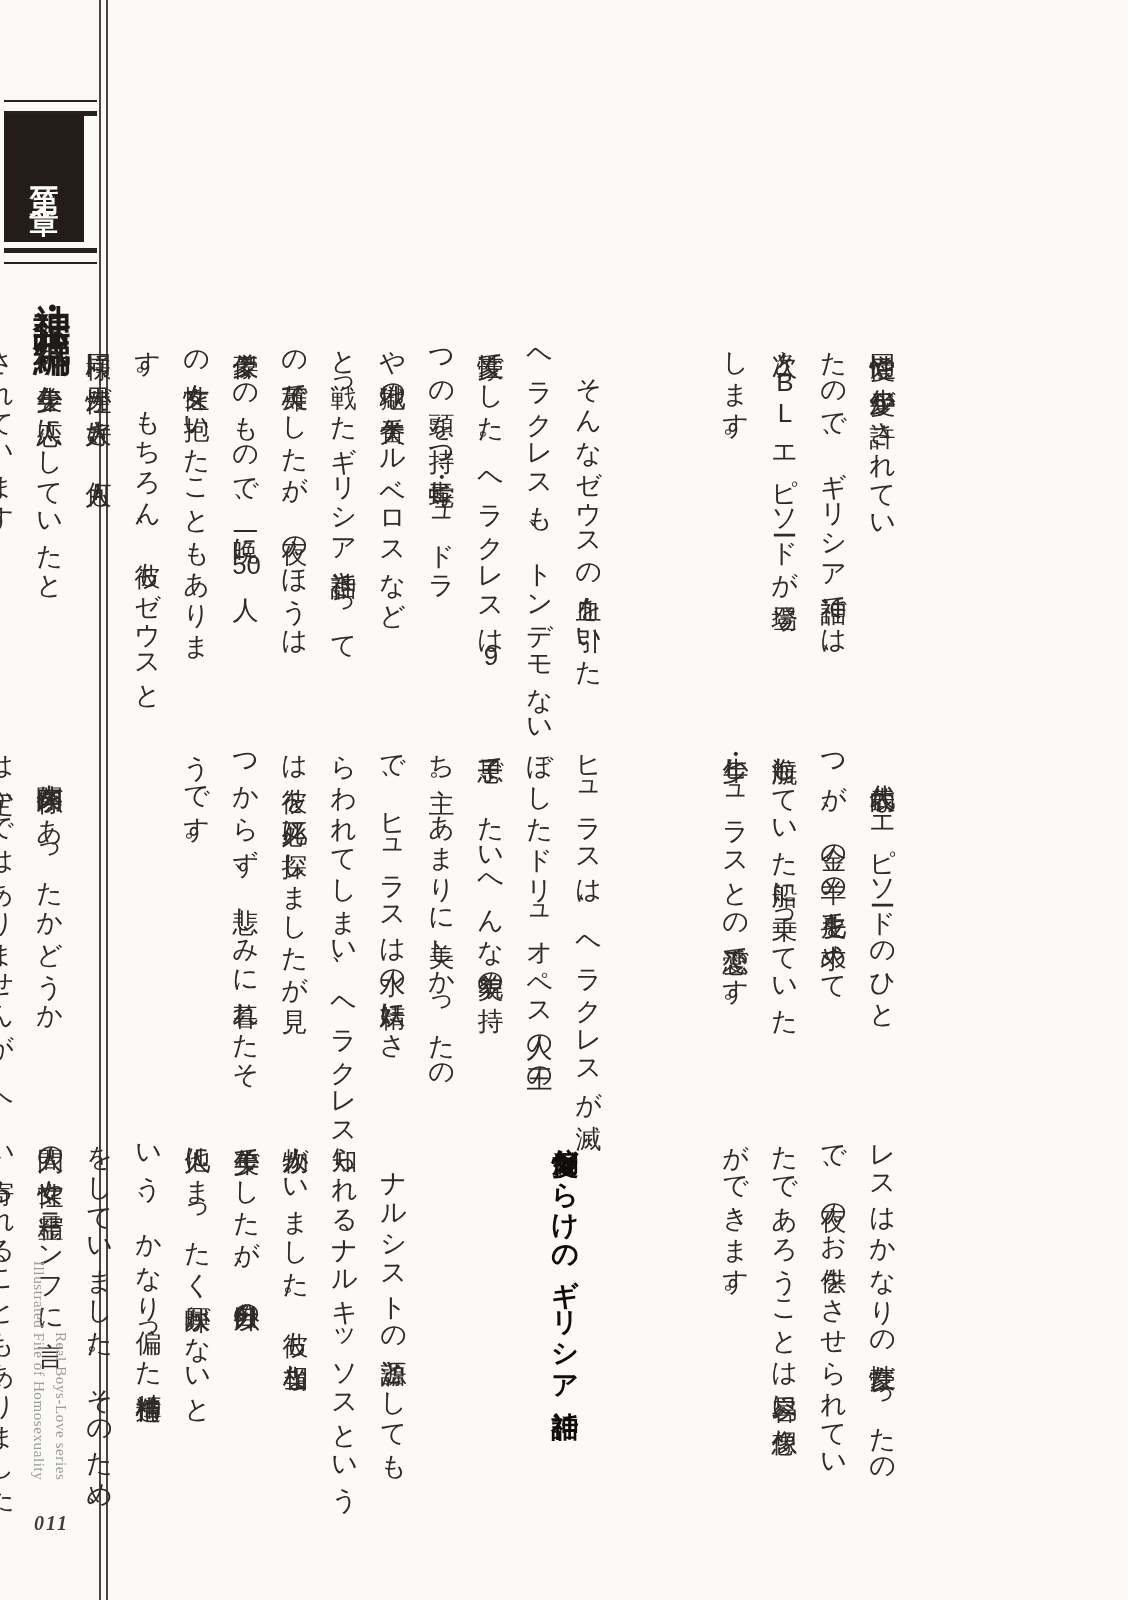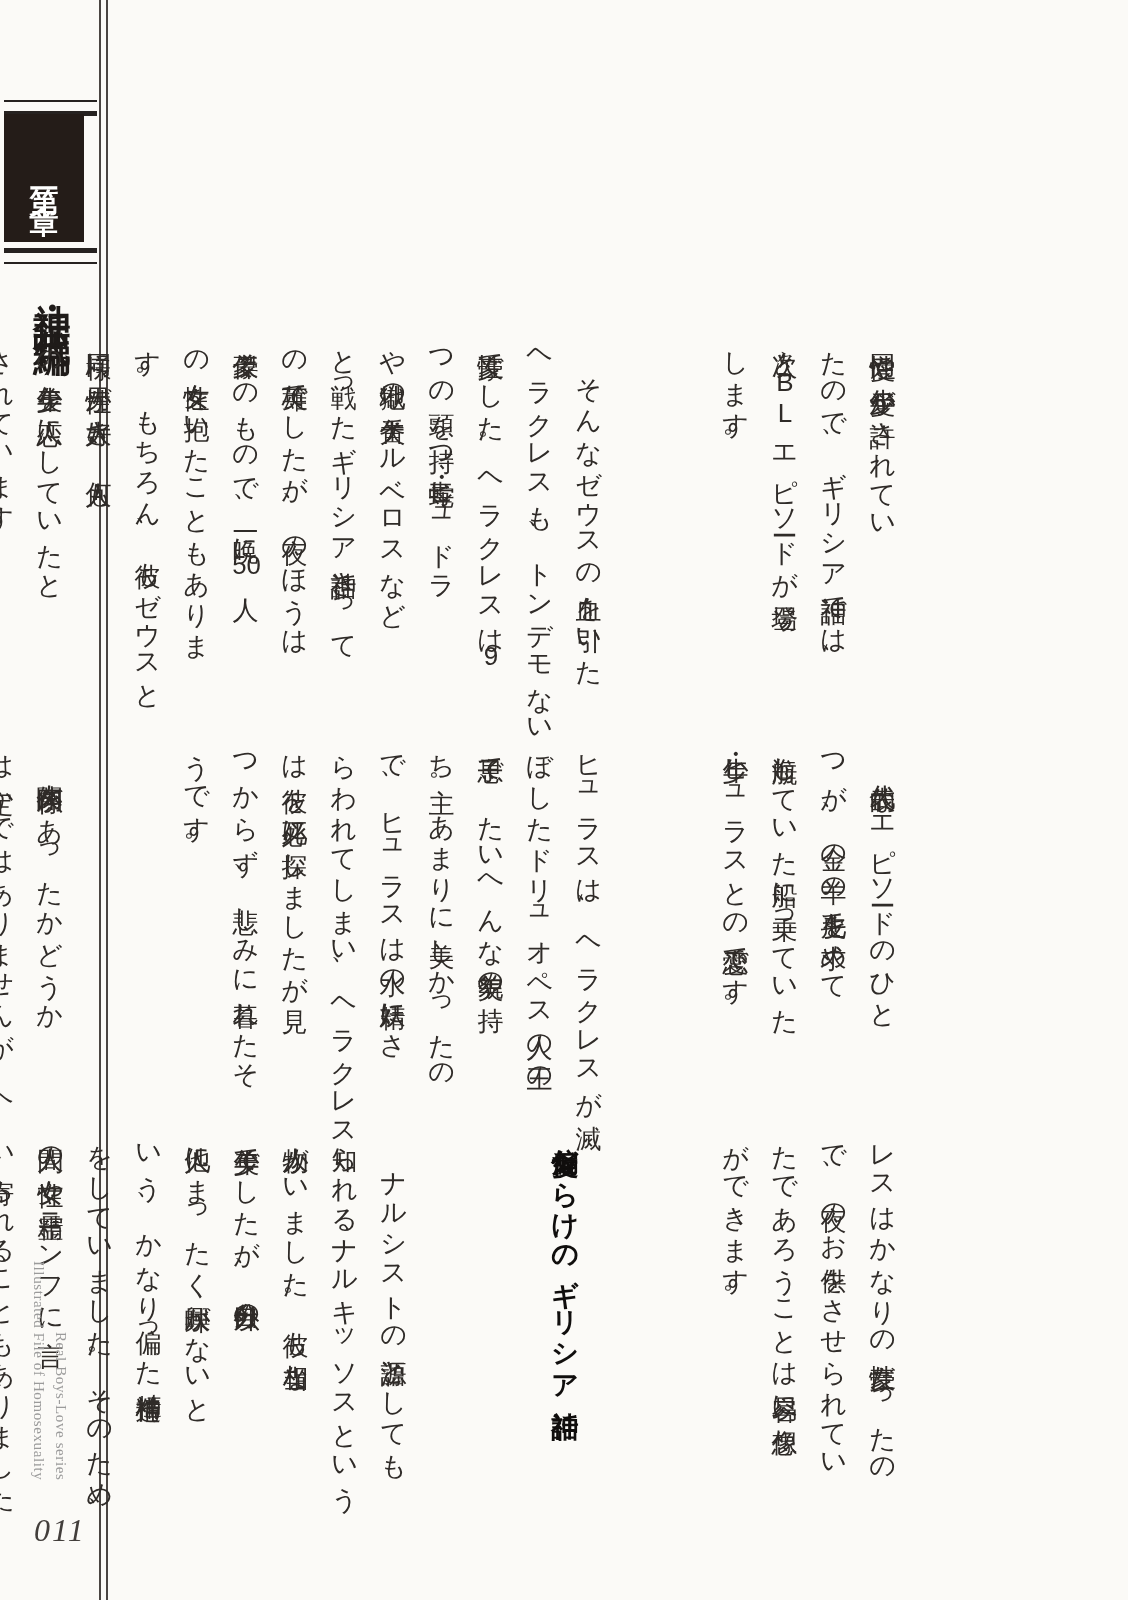--- a/index.html
+++ b/index.html
@@ -61,21 +61,21 @@
     position:absolute;left:28px;top:1228px;height:252px;
     writing-mode:vertical-rl;
     font-family:"Liberation Serif", serif;
     font-size:15px;color:#9b9b9b;
     letter-spacing:0.6px;line-height:22px;
     text-align:end;white-space:nowrap;
   }
   .page-number{
     position:absolute;left:34px;top:1512px;
     font-family:"Liberation Serif", serif;
-    font-style:italic;font-size:32px;font-weight:400;
+    font-style:italic;font-size:20px;font-weight:700;
     color:#423e3b;letter-spacing:2px;
   }
 </style>
 </head>
 <body>
 
 <div class="page">
 
   <div class="vrule"></div>
 

